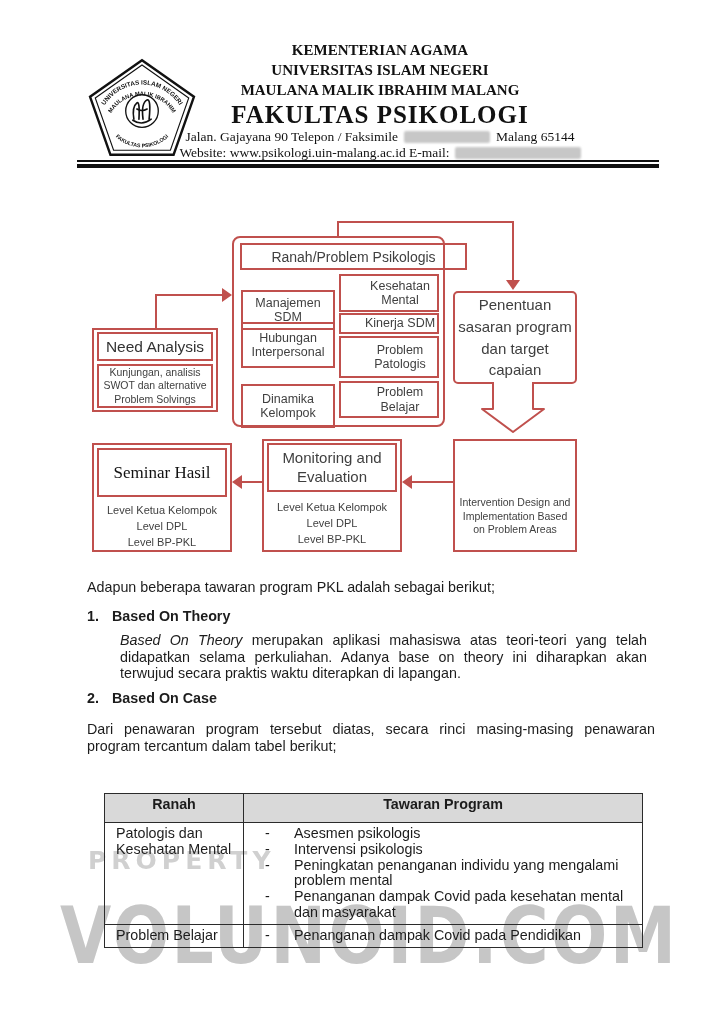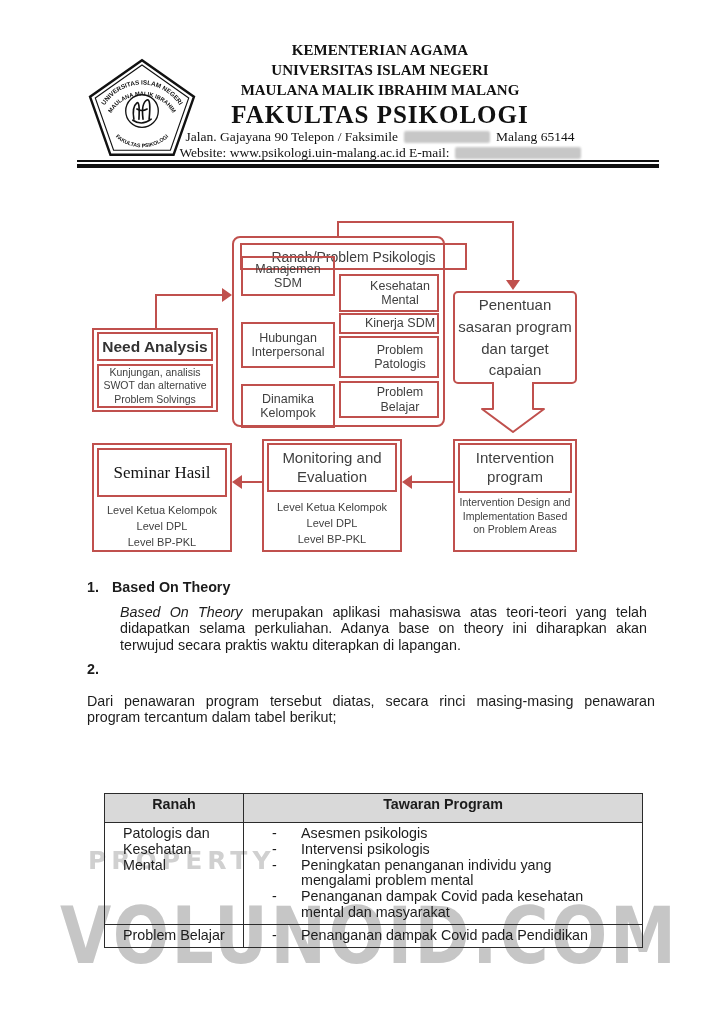--- a/index.html
+++ b/index.html
@@ -24,21 +24,21 @@
        display:flex;align-items:center;justify-content:center;text-align:center;
        color:#3f3f3f;background:transparent;}
   .ln{position:absolute;background:var(--red);}
   .arr{position:absolute;width:0;height:0;}
   .fc-outer{left:232px;top:236px;width:213px;height:191px;border-radius:8px;}
   .fc-title{left:240px;top:243px;width:227px;height:27px;font-size:14px;}
   .dom{font-size:12.5px;line-height:1.15;padding:1px;}
   .dl{left:241px;width:94px;}
   .dr{left:339px;width:100px;padding-left:23px;}
   .need-outer{left:92px;top:328px;width:126px;height:84px;}
-  .need-title{left:97px;top:332px;width:116px;height:29px;font-size:15.5px;color:#333;font-weight:bold;}
+  .need-title{left:97px;top:332px;width:116px;height:29px;font-size:15.5px;color:#333;}
   .need-sub{left:97px;top:364px;width:116px;height:44px;font-size:10.5px;line-height:1.25;}
   .pen-box{left:453px;top:291px;width:124px;height:93px;border-radius:5px;
            font-size:15px;line-height:1.45;padding:0 1px;}
   .int-box{left:453px;top:439px;width:124px;height:113px;align-items:flex-start;}
   .int-title{left:458px;top:443px;width:114px;height:50px;font-size:15px;line-height:1.25;}
   .int-sub{position:absolute;left:458px;top:496px;width:114px;font-size:10.5px;line-height:1.3;
            text-align:center;color:#3f3f3f;}
   .mon-box{left:262px;top:439px;width:140px;height:113px;}
   .mon-title{left:267px;top:443px;width:130px;height:49px;font-size:15px;line-height:1.25;}
   .levels{position:absolute;width:130px;font-size:11px;line-height:1.45;text-align:center;color:#3f3f3f;}
@@ -54,21 +54,21 @@
   .intro{margin:0 0 12px 0;}
   .item{display:flex;}
   .item-num{width:25px;flex:none;font-weight:bold;}
   .item-content{flex:1;}
   .item-title{font-weight:bold;}
   .item-para{text-align:justify;margin:8px;}
   .closing{margin:15px 0 0 0;text-align:justify;}
   
   .tbl{position:absolute;left:104px;top:793px;width:538px;border-collapse:collapse;
        table-layout:fixed;z-index:2;font-size:14.3px;line-height:15.8px;color:#1c1c1c;}
-  .tbl th,.tbl td{border:1.5px solid #2b2b2b;vertical-align:top;padding:3px 18px;}
+  .tbl th,.tbl td{border:1.5px solid #2b2b2b;vertical-align:top;padding:3px 11px;}
   .tbl th{background:#d9d9d9;font-weight:bold;text-align:center;height:22px;}
   .col-ranah{width:139px;}
   .col-prog{width:399px;}
   .prog{display:flex;padding-left:10px;}
   .dash{width:29px;flex:none;}
   
   .wm{position:absolute;z-index:1;color:#c9c9c9;font-family:"DejaVu Sans",sans-serif;}
   .wm-property{left:88px;top:846px;font-size:25px;font-weight:bold;letter-spacing:5px;color:#d0d0d0;}
   .wm-volunoid{left:60px;top:891px;font-size:78px;font-weight:900;letter-spacing:3px;
                transform:scaleX(0.85);transform-origin:left center;color:#c6c6c6;}
@@ -134,71 +134,72 @@
     <div class="arr" style="left:222px;top:288px;border-top:7px solid transparent;border-bottom:7px solid transparent;border-left:10px solid #c0504d;"></div>
 
     <div class="ln" style="left:412px;top:481px;width:41px;height:2px;"></div>
     <div class="arr" style="left:402px;top:475px;border-top:7px solid transparent;border-bottom:7px solid transparent;border-right:10px solid #c0504d;"></div>
 
     <div class="ln" style="left:242px;top:481px;width:20px;height:2px;"></div>
     <div class="arr" style="left:232px;top:475px;border-top:7px solid transparent;border-bottom:7px solid transparent;border-right:10px solid #c0504d;"></div>
 
     <div class="box fc-outer"></div>
     <div class="box fc-title">Ranah/Problem Psikologis</div>
-    <div class="box dom dl" style="top:256px;height:40px;">Manajemen SDM</div>
+    <div class="box dom dl" style="top:290px;height:40px;">Manajemen SDM</div>
     <div class="box dom dl" style="top:322px;height:46px;">Hubungan Interpersonal</div>
     <div class="box dom dl" style="top:384px;height:44px;">Dinamika Kelompok</div>
     <div class="box dom dr" style="top:274px;height:38px;">Kesehatan Mental</div>
     <div class="box dom dr" style="top:313px;height:21px;">Kinerja SDM</div>
     <div class="box dom dr" style="top:336px;height:42px;">Problem Patologis</div>
     <div class="box dom dr" style="top:381px;height:37px;">Problem Belajar</div>
 
     <div class="box need-outer"></div>
     <div class="box need-title">Need Analysis</div>
     <div class="box need-sub">Kunjungan, analisis SWOT dan alternative Problem Solvings</div>
 
     <div class="box pen-box">Penentuan sasaran program dan target capaian</div>
     <svg class="blockarrow" width="64" height="52" viewBox="0 0 64 52">
       <path d="M12 0 L12 27 L1 27 L32 50 L63 27 L52 27 L52 0" fill="#ffffff" stroke="#c0504d" stroke-width="2" stroke-linejoin="round"></path>
     </svg>
 
     <div class="box int-box"></div>
-    <div class="box int-title">Intervention program</div>
     <div class="int-sub">Intervention Design and Implementation Based on Problem Areas</div>
 
     <div class="box mon-box"></div>
     <div class="box mon-title">Monitoring and Evaluation</div>
     <div class="levels mon-levels">
       <div>Level Ketua Kelompok</div>
       <div>Level DPL</div>
       <div>Level BP-PKL</div>
     </div>
 
     <div class="box sem-box"></div>
     <div class="box sem-title">Seminar Hasil</div>
     <div class="levels sem-levels">
       <div>Level Ketua Kelompok</div>
       <div>Level DPL</div>
       <div>Level BP-PKL</div>
     </div>
   </div>
 
   <div class="body-block">
+    <p class="intro">Adapun beberapa tawaran program PKL adalah sebagai berikut;</p>
 
     <div class="item">
       <div class="item-num">1.</div>
       <div class="item-content">
         <div class="item-title">Based On Theory</div>
         <p class="item-para"><i>Based On Theory</i><span> merupakan aplikasi mahasiswa atas teori-teori yang telah didapatkan selama perkuliahan. Adanya base on theory ini diharapkan akan terwujud secara praktis waktu diterapkan di lapangan.</span></p>
       </div>
     </div>
 
     <div class="item">
       <div class="item-num">2.</div>
       <div class="item-content">
+        <div class="item-title">Based On Case</div>
       </div>
     </div>
 
     <p class="closing">Dari penawaran program tersebut diatas, secara rinci masing-masing penawaran program tercantum dalam tabel berikut;</p>
   </div>
 
   <table class="tbl">
     <colgroup>
         <col class="col-ranah">
         <col class="col-prog">

